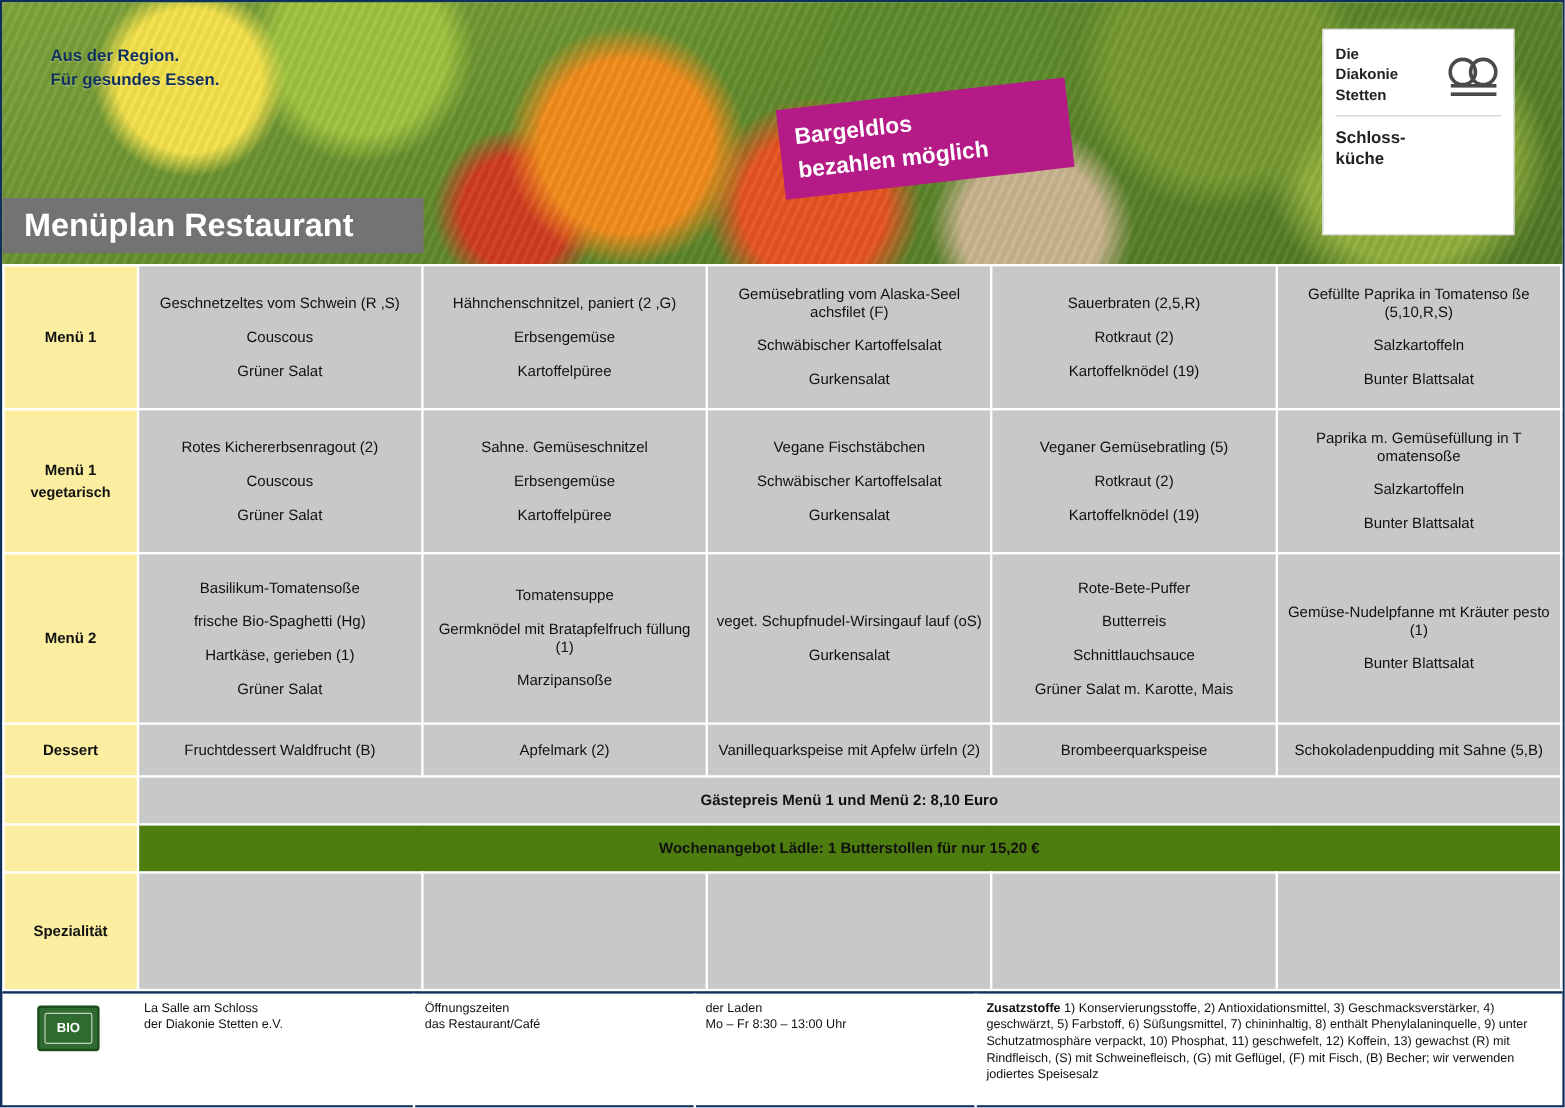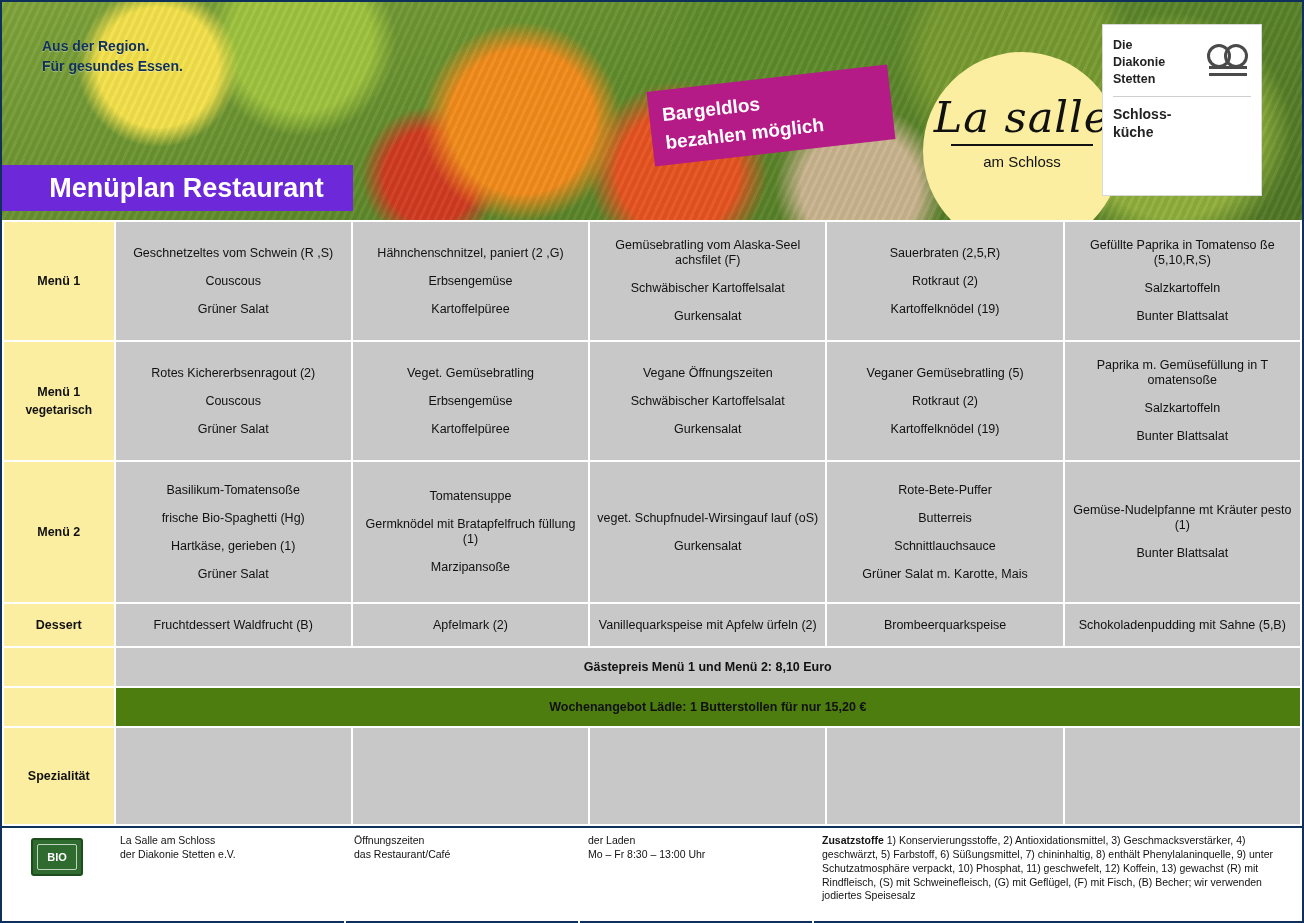--- a/index.html
+++ b/index.html
@@ -119,21 +119,21 @@
     top: 22px;
     width: 160px;
     height: 172px;
     background: #ffffff;
     border: 1px solid #d8d8d8;
     box-sizing: border-box;
   }
   .diakonie-top {
     display: flex;
     justify-content: space-between;
-    align-items: center;
+    align-items: flex-end;
     padding: 12px 10px 0 10px;
   }
   .diakonie-text {
     font-size: 12.5px;
     line-height: 1.35;
     color: #222222;
     font-weight: bold;
   }
   .dia-mark {
     width: 44px;
@@ -159,24 +159,23 @@
     font-weight: bold;
     color: #222222;
     line-height: 1.3;
   }
   .title-band {
     position: absolute;
     left: 0;
     top: 163px;
     width: 351px;
     height: 46px;
-    background: #6d28d9;
+    background: #737373;
     display: flex;
     align-items: center;
-    justify-content: center;
   }
   .title-band .t {
     color: #ffffff;
     font-size: 27px;
     font-weight: bold;
     padding-left: 18px;
   }
 
   
   table.menu {
@@ -297,25 +296,20 @@
       <div>Für gesundes Essen.</div>
     </div>
 
     <div class="banner-bargeldlos">
       <div class="btxt">
         <div>Bargeldlos</div>
         <div>bezahlen möglich</div>
       </div>
     </div>
 
-    <div class="logo-circle">
-      <div class="lasalle">La salle</div>
-      <div class="rule"></div>
-      <div class="amschloss">am Schloss</div>
-    </div>
 
     <div class="diakonie-box">
       <div class="diakonie-top">
         <div class="diakonie-text">
           <div>Die</div>
           <div>Diakonie</div>
           <div>Stetten</div>
         </div>
         <div class="dia-mark">
           <div class="c c1"></div>
@@ -375,26 +369,26 @@
           </td>
         </tr>
         <tr class="row-m1v">
           <td class="lbl"><span>Menü 1</span><span class="sub">vegetarisch</span></td>
           <td class="cell">
             <div class="line">Rotes Kichererbsenragout (2)</div>
             <div class="line">Couscous</div>
             <div class="line">Grüner Salat</div>
           </td>
           <td class="cell">
-            <div class="line">Veget. Gemüsebratling</div>
+            <div class="line">Sahne. Gemüseschnitzel</div>
             <div class="line">Erbsengemüse</div>
             <div class="line">Kartoffelpüree</div>
           </td>
           <td class="cell">
-            <div class="line">Vegane Öffnungszeiten</div>
+            <div class="line">Vegane Fischstäbchen</div>
             <div class="line">Schwäbischer Kartoffelsalat</div>
             <div class="line">Gurkensalat</div>
           </td>
           <td class="cell">
             <div class="line">Veganer Gemüsebratling (5)</div>
             <div class="line">Rotkraut (2)</div>
             <div class="line">Kartoffelknödel (19)</div>
           </td>
           <td class="cell">
             <div class="line">Paprika m. Gemüsefüllung in T omatensoße</div>

